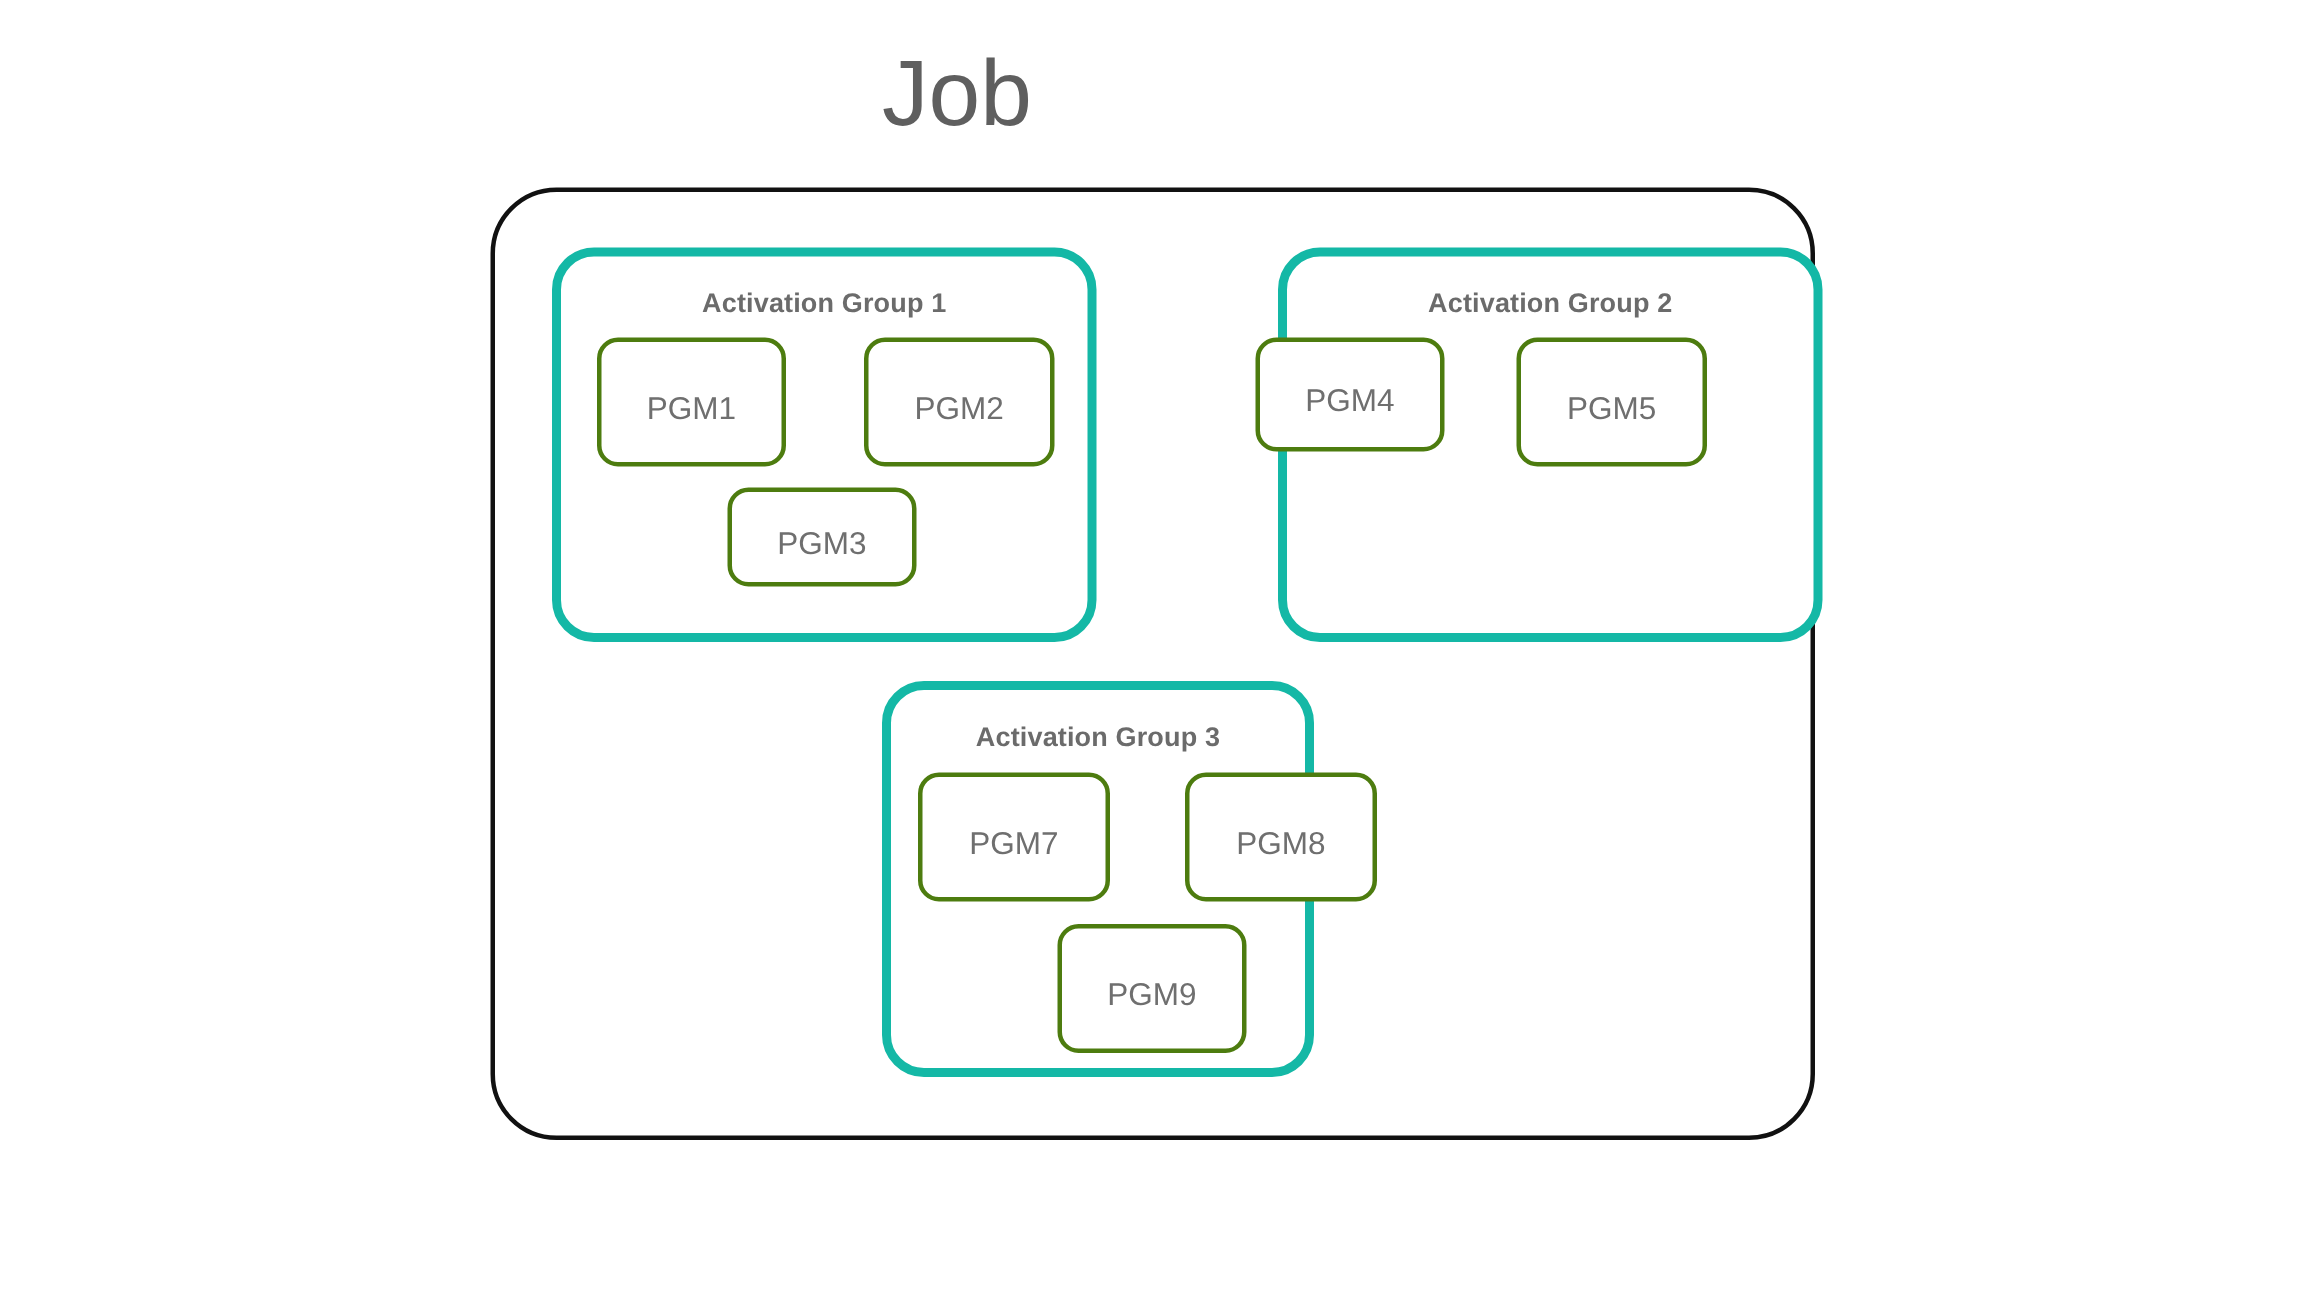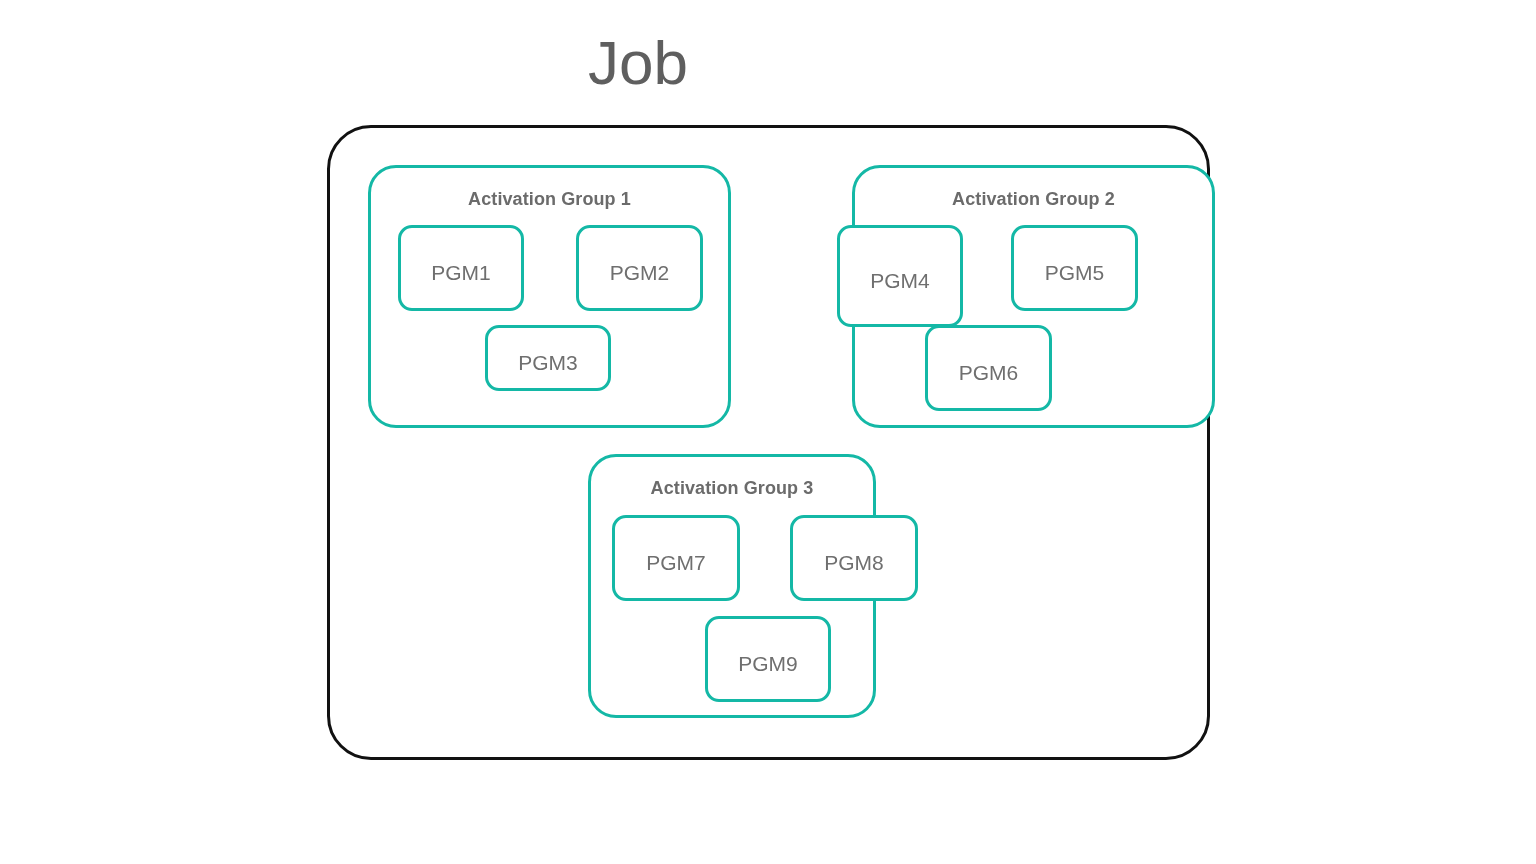--- a/index.html
+++ b/index.html
@@ -48,21 +48,21 @@
     box-sizing: border-box;
     border: 3px solid #111111;
     border-radius: 44px;
     background: #ffffff;
   }
 
   
   .group-box {
     position: absolute;
     box-sizing: border-box;
-    border: 3px solid #14b8a6;
+    border: 6px solid #14b8a6;
     border-radius: 28px;
     background: #ffffff;
   }
   .group-label {
     position: absolute;
     left: 0;
     top: 21px;
     width: 100%;
     text-align: center;
     font-size: 18px;
@@ -74,21 +74,21 @@
 
   
   .group-1 { left: 368px; top: 165px; width: 363px; height: 263px; }
   .group-2 { left: 852px; top: 165px; width: 363px; height: 263px; }
   .group-3 { left: 588px; top: 454px; width: 288px; height: 264px; }
 
   
   .pgm-box {
     position: absolute;
     box-sizing: border-box;
-    border: 3px solid #14b8a6;
+    border: 3px solid #4d7c0f;
     border-radius: 14px;
     background: #ffffff;
     display: flex;
     align-items: center;
     justify-content: center;
   }
   .pgm-label {
     font-size: 21px;
     font-weight: 400;
     color: #6f6f6f;
@@ -96,21 +96,21 @@
     transform: translateY(4px);
     user-select: none;
   }
 
   
   .pgm-1 { left: 398px; top: 225px; width: 126px; height: 86px; }
   .pgm-2 { left: 576px; top: 225px; width: 127px; height: 86px; }
   .pgm-3 { left: 485px; top: 325px; width: 126px; height: 66px; }
 
   
-  .pgm-4 { left: 837px; top: 225px; width: 126px; height: 102px; }
+  .pgm-4 { left: 837px; top: 225px; width: 126px; height: 76px; }
   .pgm-5 { left: 1011px; top: 225px; width: 127px; height: 86px; }
   .pgm-6 { left: 925px; top: 325px; width: 127px; height: 86px; }
 
   
   .pgm-7 { left: 612px; top: 515px; width: 128px; height: 86px; }
   .pgm-8 { left: 790px; top: 515px; width: 128px; height: 86px; }
   .pgm-9 { left: 705px; top: 616px; width: 126px; height: 86px; }
 </style>
 </head>
 <body>
@@ -138,23 +138,20 @@
   <div class="group-box group-2">
     <div class="group-label">Activation Group 2</div>
   </div>
 
   <div class="pgm-box pgm-4">
     <span class="pgm-label">PGM4</span>
   </div>
   <div class="pgm-box pgm-5">
     <span class="pgm-label">PGM5</span>
   </div>
-  <div class="pgm-box pgm-6">
-    <span class="pgm-label">PGM6</span>
-  </div>
 
   <div class="group-box group-3">
     <div class="group-label">Activation Group 3</div>
   </div>
 
   <div class="pgm-box pgm-7">
     <span class="pgm-label">PGM7</span>
   </div>
   <div class="pgm-box pgm-8">
     <span class="pgm-label">PGM8</span>

